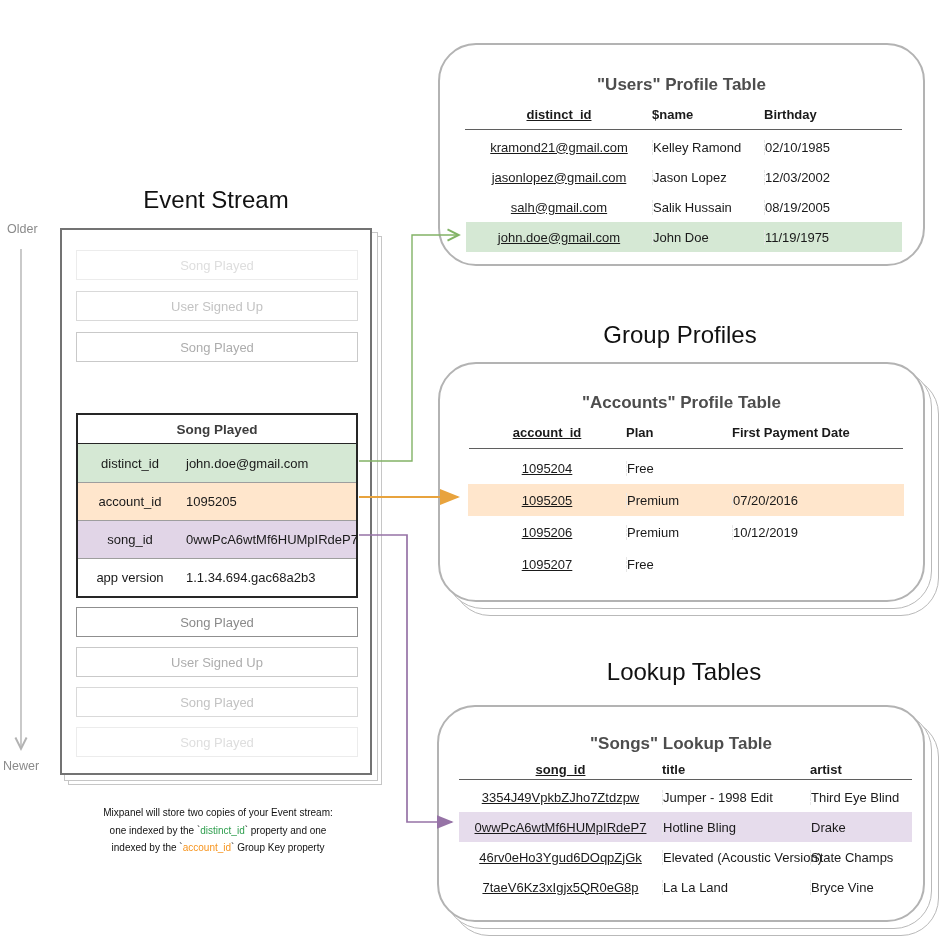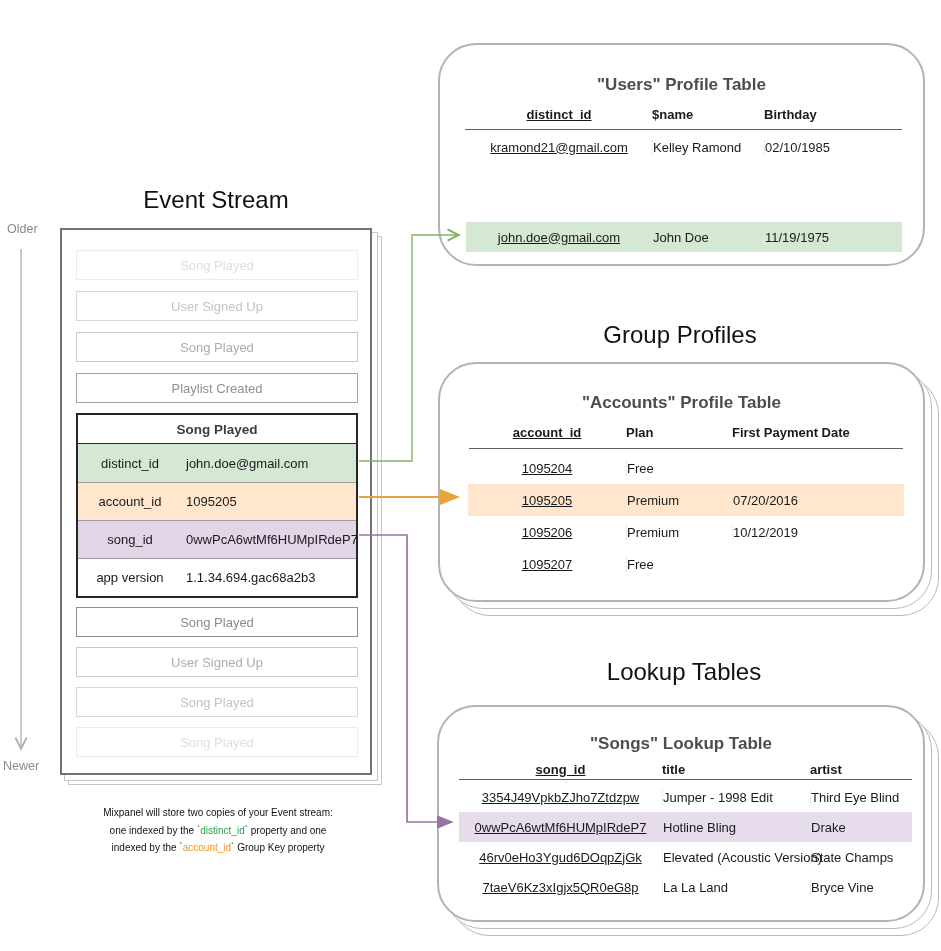--- a/index.html
+++ b/index.html
@@ -85,21 +85,20 @@
   </svg>
   <div class="tl-label" style="left:3px;top:759px;">Newer</div>
 
   <div class="stack-rect" style="left:68px;top:236px;width:312px;height:547px;"></div>
   <div class="stack-rect" style="left:64px;top:232px;width:312px;height:547px;"></div>
 
   <div class="es-box">
     <div class="es-item f4" style="top:20px;">Song Played</div>
     <div class="es-item f3" style="top:61px;">User Signed Up</div>
     <div class="es-item f2" style="top:102px;">Song Played</div>
-    <div class="es-item f1" style="top:143px;">Playlist Created</div>
 
     <div class="event-card">
       <div class="ec-header">Song Played</div>
       <div class="ec-row hl-green">
         <div class="ec-key">distinct_id</div>
         <div class="ec-val">john.doe@gmail.com</div>
       </div>
       <div class="ec-row hl-orange">
         <div class="ec-key">account_id</div>
         <div class="ec-val">1095205</div>
@@ -131,20 +130,30 @@
     <div class="thead u-row" style="top:61px;">
       <div class="cell c1 uline">distinct_id</div>
       <div class="cell c2">$name</div>
       <div class="cell c3">Birthday</div>
     </div>
     <div class="hrline" style="left:25px;top:84px;width:437px;"></div>
     <div class="trow u-row" style="top:87px;">
       <div class="cell c1 uline">kramond21@gmail.com</div>
       <div class="cell c2">Kelley Ramond</div>
       <div class="cell c3">02/10/1985</div>
+    </div>
+    <div class="trow u-row" style="top:117px;">
+      <div class="cell c1 uline">jasonlopez@gmail.com</div>
+      <div class="cell c2">Jason Lopez</div>
+      <div class="cell c3">12/03/2002</div>
+    </div>
+    <div class="trow u-row" style="top:147px;">
+      <div class="cell c1 uline">salh@gmail.com</div>
+      <div class="cell c2">Salik Hussain</div>
+      <div class="cell c3">08/19/2005</div>
     </div>
     <div class="trow u-row hl-green-row" style="top:177px;">
       <div class="cell c1 uline">john.doe@gmail.com</div>
       <div class="cell c2">John Doe</div>
       <div class="cell c3">11/19/1975</div>
     </div>
   </div>
 
   <div class="card-layer" style="left:452px;top:376px;width:487px;height:240px;"></div>
   <div class="card-layer" style="left:445px;top:369px;width:487px;height:240px;"></div>

